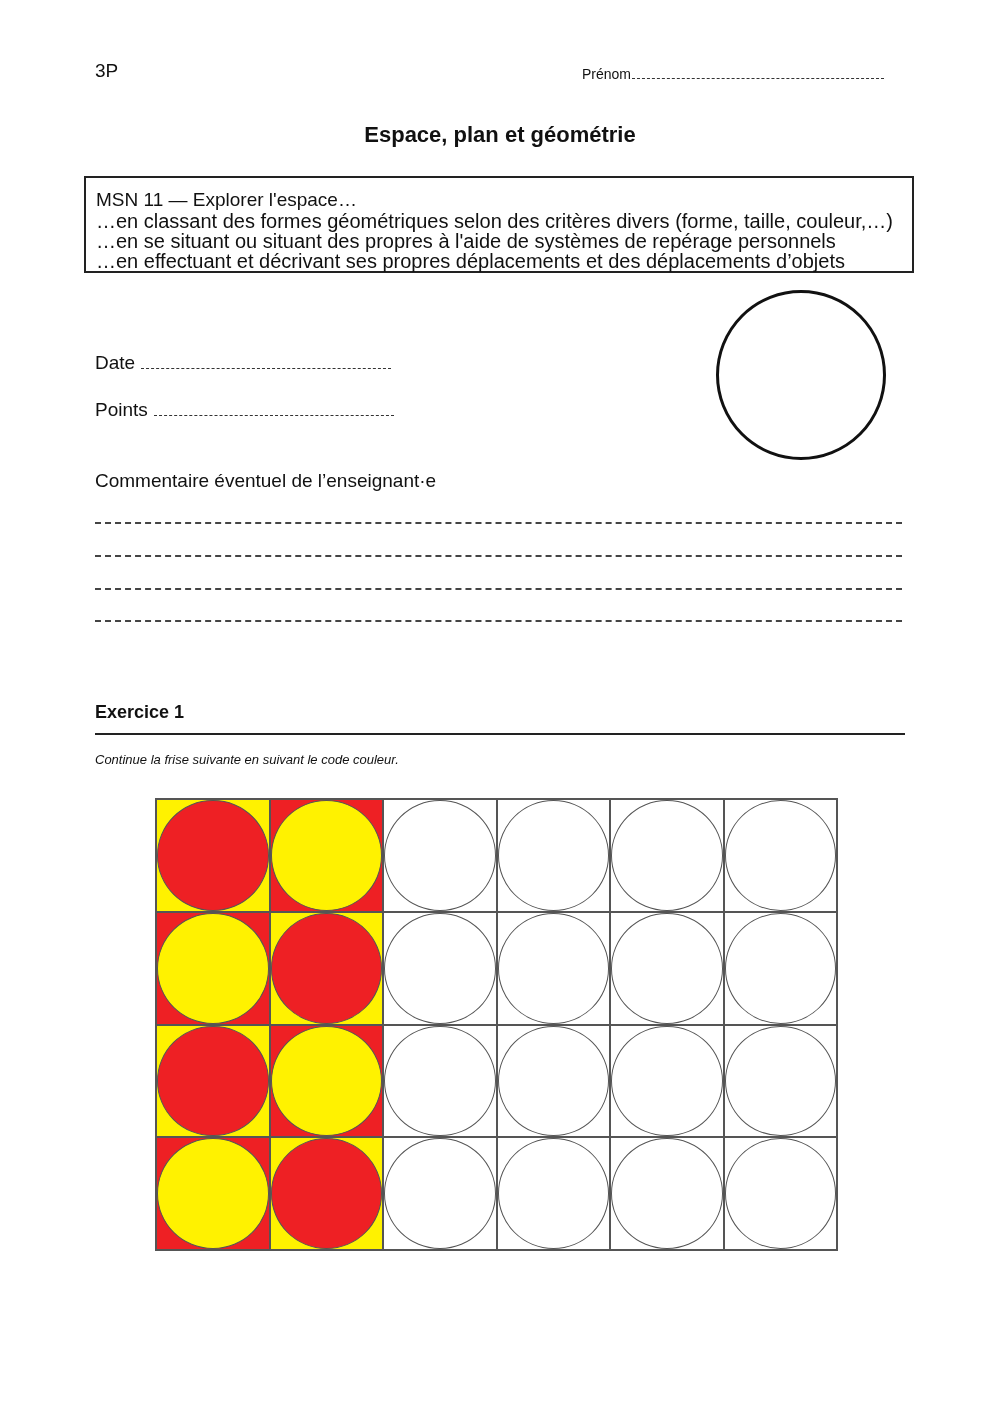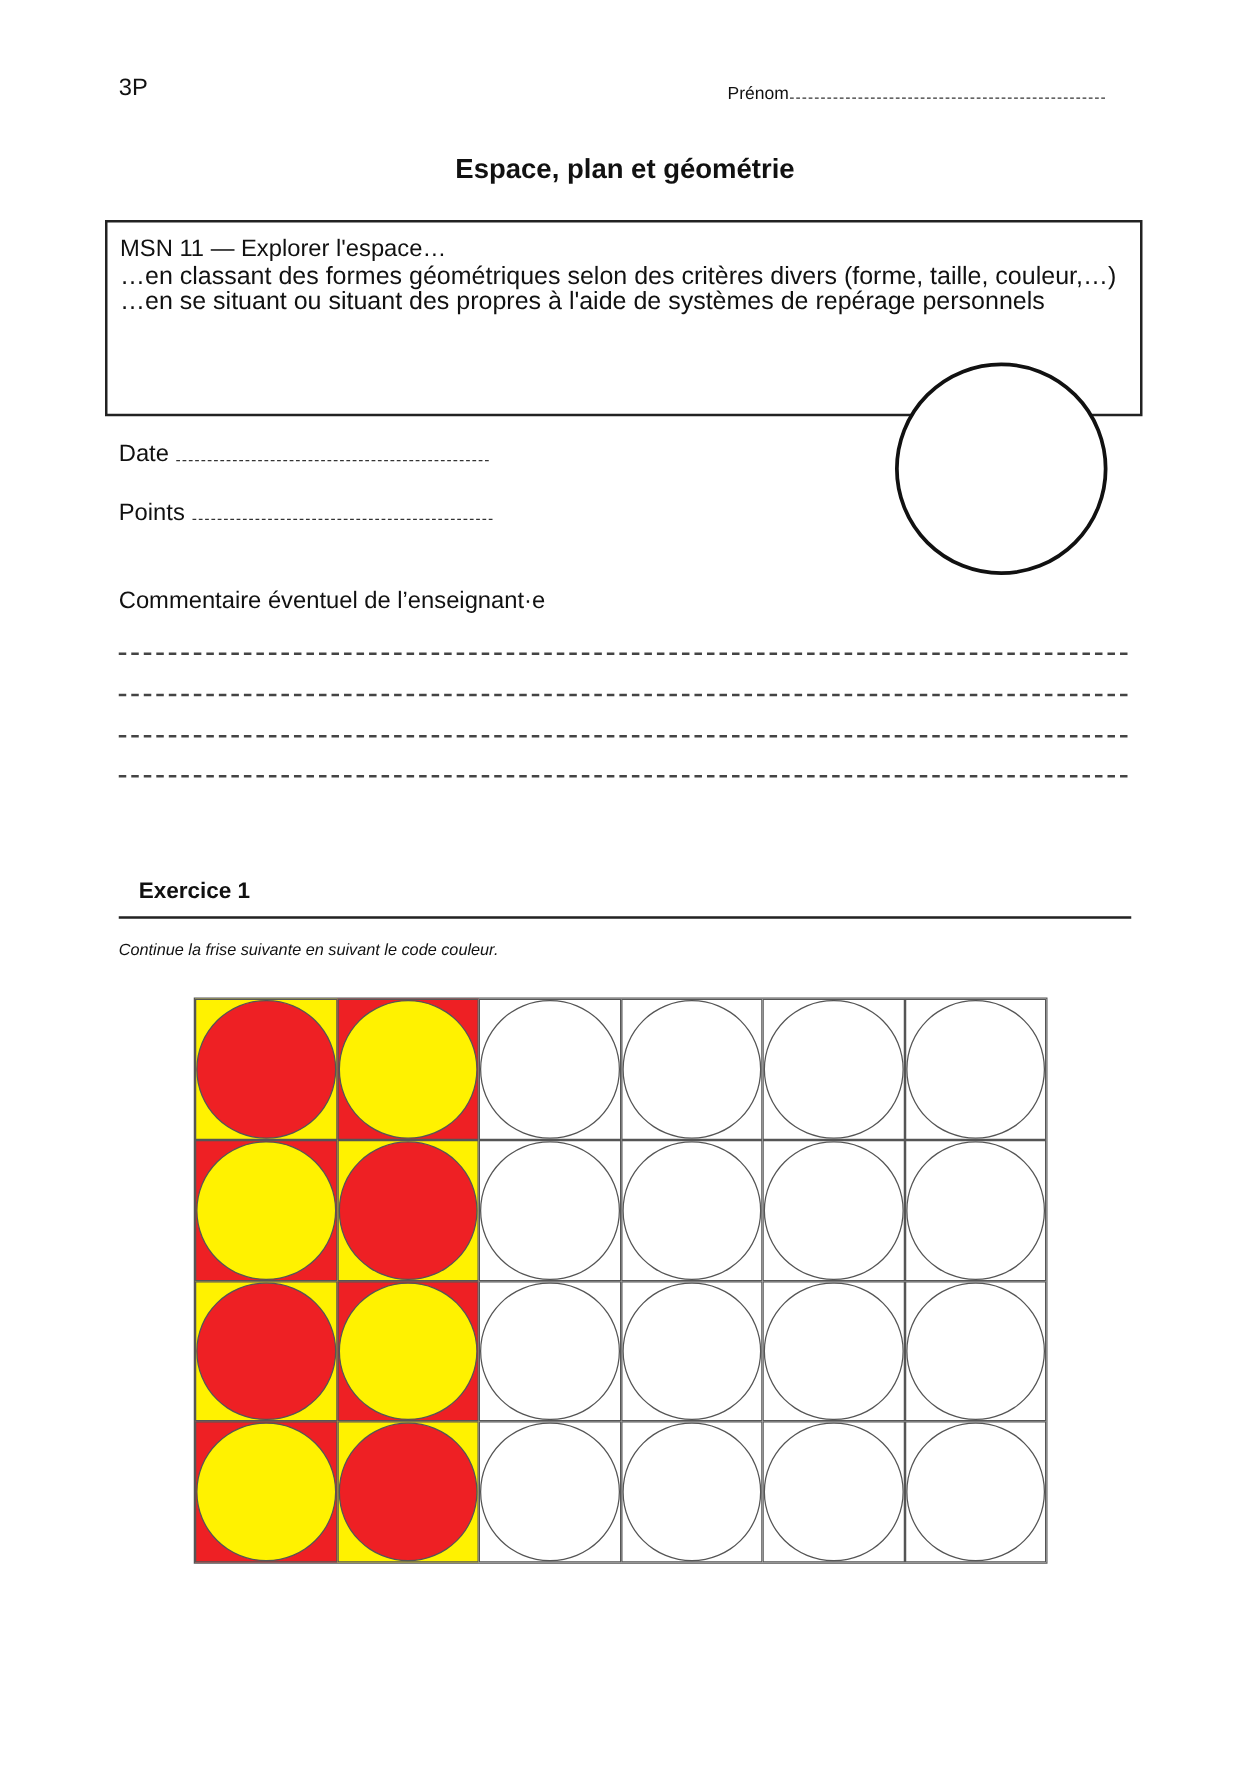--- a/index.html
+++ b/index.html
@@ -3,29 +3,29 @@
 <meta charset="utf-8">
 <style>
   html, body { margin: 0; padding: 0; background: #ffffff; }
   body { width: 1000px; height: 1415px; position: relative; overflow: hidden;
          font-family: "Liberation Sans", sans-serif; color: #111; }
   .abs { position: absolute; }
   .grade { left: 95px; top: 60px; font-size: 19px; }
   .prenom { left: 582px; top: 60px; font-size: 14px; white-space: nowrap; }
   .prenom .line { display: inline-block; width: 252px; border-bottom: 1.5px dashed #333; height: 18px; vertical-align: baseline; margin-left: 1px; }
   .title { left: 0; width: 1000px; top: 122px; text-align: center; font-size: 22px; font-weight: bold; }
-  .objbox { left: 84px; top: 176px; width: 830px; height: 157px; border: 2px solid #222; box-sizing: border-box; padding: 10px 10px 0 10px; }
+  .objbox { left: 84px; top: 176px; width: 830px; height: 97px; border: 2px solid #222; box-sizing: border-box; padding: 10px 10px 0 10px; }
   .objbox .head { font-size: 19px; line-height: 23px; }
   .objbox .item { font-size: 20px; line-height: 20px; }
   .stamp { left: 716px; top: 290px; width: 170px; height: 170px; border: 3.5px solid #111; border-radius: 50%; box-sizing: border-box; background: #fff; }
   .field { left: 95px; font-size: 19px; white-space: nowrap; }
   .field .line { display: inline-block; border-bottom: 1.5px dashed #333; height: 16px; margin-left: 6px; }
   .comment-label { left: 95px; top: 470px; font-size: 19px; }
   .cline { left: 95px; width: 807px; border-top: 2px dashed #444; }
-  .ex-title { left: 111px; top: 702px; font-size: 18px; font-weight: bold; }
+  .ex-title { left: 95px; top: 702px; font-size: 18px; font-weight: bold; }
   .ex-rule { left: 95px; top: 733px; width: 810px; border-top: 2px solid #222; }
   .ex-instr { left: 95px; top: 752px; font-size: 13px; font-style: italic; }
   .grid { left: 155px; top: 798px; width: 683px; height: 453px; display: grid;
           grid-template-columns: repeat(6, 1fr); grid-template-rows: repeat(4, 1fr);
           border: 1.5px solid #555; box-sizing: border-box; }
   .cell { border: 1px solid #555; box-sizing: border-box; position: relative; }
   .cell .dot { position: absolute; inset: 0; border-radius: 50%; border: 1.5px solid #555; box-sizing: border-box; }
 </style>
 </head>
 <body>
@@ -34,20 +34,21 @@
 <div class="abs prenom">
   <span>Prénom</span><span class="line"></span>
 </div>
 
 <div class="abs title">Espace, plan et géométrie</div>
 
 <div class="abs objbox">
   <div class="head">MSN 11 — Explorer l'espace…</div>
   <div class="item">…en classant des formes géométriques selon des critères divers (forme, taille, couleur,…)</div>
   <div class="item">…en se situant ou situant des propres à l'aide de systèmes de repérage personnels</div>
+  <div class="item">…en effectuant et décrivant ses propres déplacements et des déplacements d’objets</div>
 </div>
 
 <div class="abs stamp"></div>
 
 <div class="abs field" style="top:352px;">
   <span>Date</span><span class="line" style="width:250px;"></span>
 </div>
 <div class="abs field" style="top:399px;">
   <span>Points</span><span class="line" style="width:240px;"></span>
 </div>

